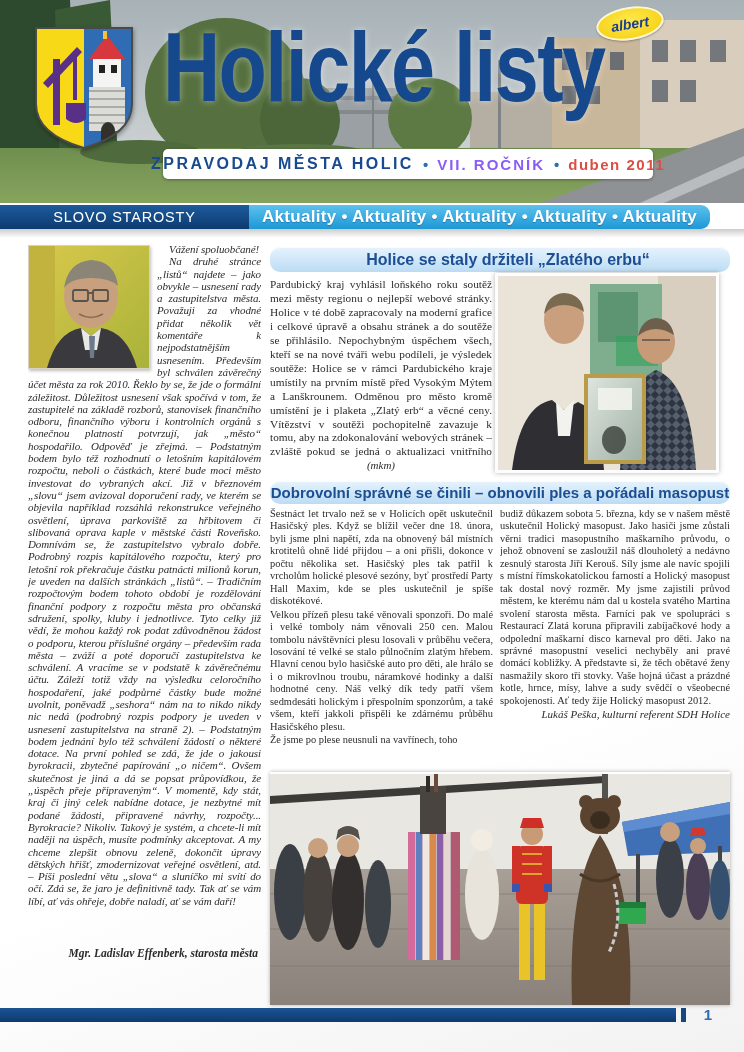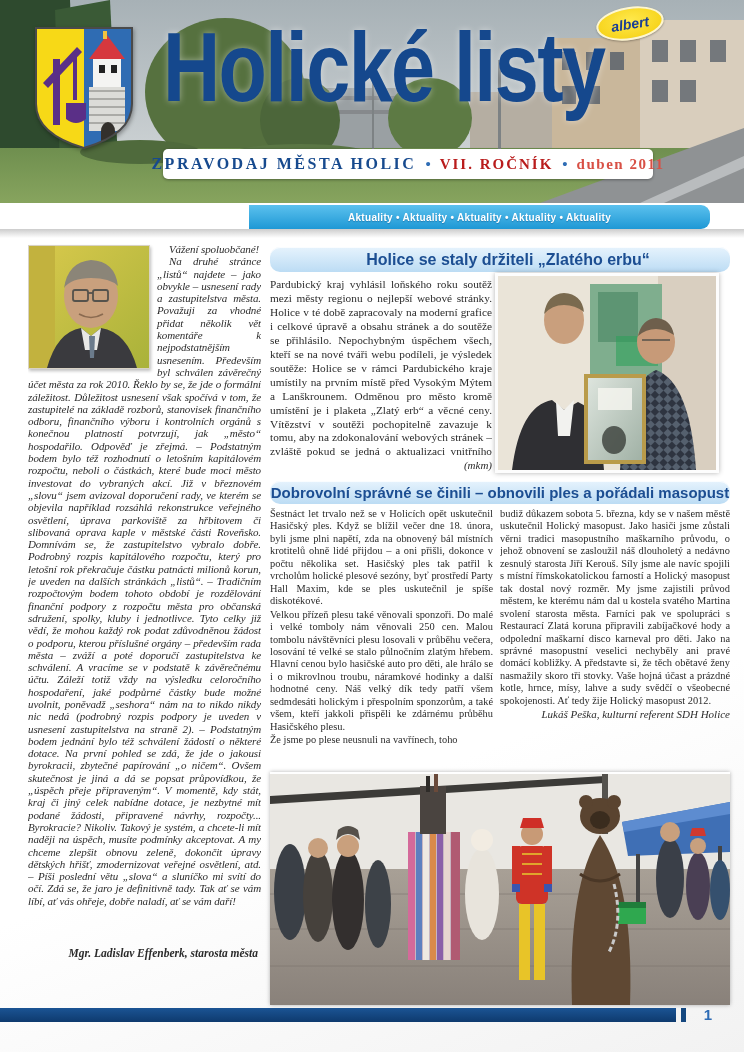--- a/index.html
+++ b/index.html
@@ -20,26 +20,26 @@
     font-size:99px; line-height:1.04; letter-spacing:-2px;
     color:#15488d; white-space:nowrap;
     transform:scaleX(.80); transform-origin:left top;
     text-shadow:0 0 8px rgba(255,255,255,.45);
   }
   .subtitle-strip {
     left:163px; top:149px; width:490px; height:30px;
     background:#ffffff; border-radius:5px;
     box-shadow:0 1px 3px rgba(0,0,0,.35);
     display:flex; align-items:center; justify-content:center; gap:9px;
-    font-family:Liberation Serif, serif; font-weight:bold;
+    font-family:Liberation Sans, sans-serif; font-weight:bold;
     white-space:nowrap;
   }
   .subtitle-main { color:#174a8e; font-size:16px; letter-spacing:2.5px; }
   .subtitle-sep  { color:#2f6db5; font-size:15px; }
-  .subtitle-vol  { color:#b91c1c; font-size:15px; letter-spacing:2px; }
+  .subtitle-vol  { color:#8b5cf6; font-size:15px; letter-spacing:2px; }
   .subtitle-date { color:#d85045; font-size:15px; letter-spacing:1.5px; }
   .albert-logo {
     left:596px; top:7px; width:68px; height:33px;
     background:radial-gradient(ellipse at 50% 40%,#ffe94d,#f4cd0c);
     border:2px solid #fdf6d0; border-radius:50%;
     display:flex; align-items:center; justify-content:center;
     transform:rotate(-9deg);
     font-family:"Liberation Sans", sans-serif; font-weight:bold; font-style:italic;
     font-size:14px; color:#1b3f94; box-shadow:0 1px 2px rgba(0,0,0,.3);
   }
@@ -51,21 +51,21 @@
     background:linear-gradient(180deg,#1d5b9d,#0d3a70);
     color:#fff; font-family:"Liberation Sans", sans-serif;
     font-size:14.5px; letter-spacing:.8px;
     display:flex; align-items:center; justify-content:center;
   }
   .bar-right {
     left:249px; top:205px; width:461px; height:24px;
     background:linear-gradient(180deg,#5cc1ee,#1e98d5);
     border-radius:0 9px 9px 0;
     color:#fff; font-family:"Liberation Sans", sans-serif; font-weight:bold;
-    font-size:10px; letter-spacing:.3px;
+    font-size:17px; letter-spacing:.3px;
     display:flex; align-items:center; justify-content:center;
     text-shadow:0 1px 1px rgba(0,60,110,.35);
   }
   .bar-shade { left:0; top:229px; width:744px; height:9px;
     background:linear-gradient(180deg,rgba(110,110,110,.35),rgba(110,110,110,0)); }
 
   
   .mayor-col {
     left:28px; top:243px; width:233px; height:702px; overflow:hidden;
     font-style:italic; font-size:11px; line-height:12.3px;
@@ -86,21 +86,21 @@
     border-radius:10px; color:#1c4e92;
     font-family:"Liberation Sans", sans-serif; font-weight:bold;
     display:flex; align-items:center; justify-content:center;
     box-shadow:inset 0 1px 0 rgba(255,255,255,.8);
   }
   .a1-titlebar { left:270px; top:247px; width:460px; height:25px; font-size:16px;padding-left:16px; }
   .a1-text {
     left:270px; top:278px; width:222px; height:182px; overflow:hidden;
     font-size:11.3px; line-height:13.95px; text-align:justify; color:#2b2b2b;
   }
-  .a1-byline { left:270px; top:459px; width:222px; text-align:right;
+  .a1-byline { left:270px; top:459px; width:222px; text-align:center;
     font-style:italic; font-size:11px; color:#2b2b2b; }
   .a1-photo { left:495px; top:273px; width:224px; height:200px;
     border:3px solid #fdfdfd; box-shadow:0 0 5px rgba(0,0,0,.3); background:#e9e4da; }
 
   .a2-titlebar { left:270px; top:481px; width:460px; height:23px; font-size:15px; }
   .a2-col { overflow:hidden; font-size:10.4px; line-height:12.45px;
     text-align:justify; color:#2b2b2b; }
   .a2-col p + p { margin-top:1px; }
   .a2-col1 { left:270px; top:508px; width:223px; height:260px; }
   .a2-col2 { left:500px; top:508px; width:230px; height:260px; }
@@ -199,20 +199,21 @@
     <span>albert</span>
   </div>
   <div class="abs subtitle-strip">
     <span class="subtitle-main">ZPRAVODAJ MĚSTA HOLIC</span>
     <span class="subtitle-sep">•</span>
     <span class="subtitle-vol">VII. ROČNÍK</span>
     <span class="subtitle-sep">•</span>
     <span class="subtitle-date">duben 2011</span>
   </div>
 
+  <div class="abs bar-left">SLOVO STAROSTY</div>
   <div class="abs bar-right">Aktuality • Aktuality • Aktuality • Aktuality • Aktuality</div>
   <div class="abs bar-shade"></div>
 
   <div class="abs mayor-col">
     <div class="mayor-portrait">
       <svg width="120" height="122" viewBox="0 0 120 122" preserveAspectRatio="none">
         <defs>
           <linearGradient id="pg" x1="0" y1="0" x2="1" y2="1">
             <stop offset="0" stop-color="#d9c94c"></stop>
               <stop offset="1" stop-color="#a9b23a"></stop>

